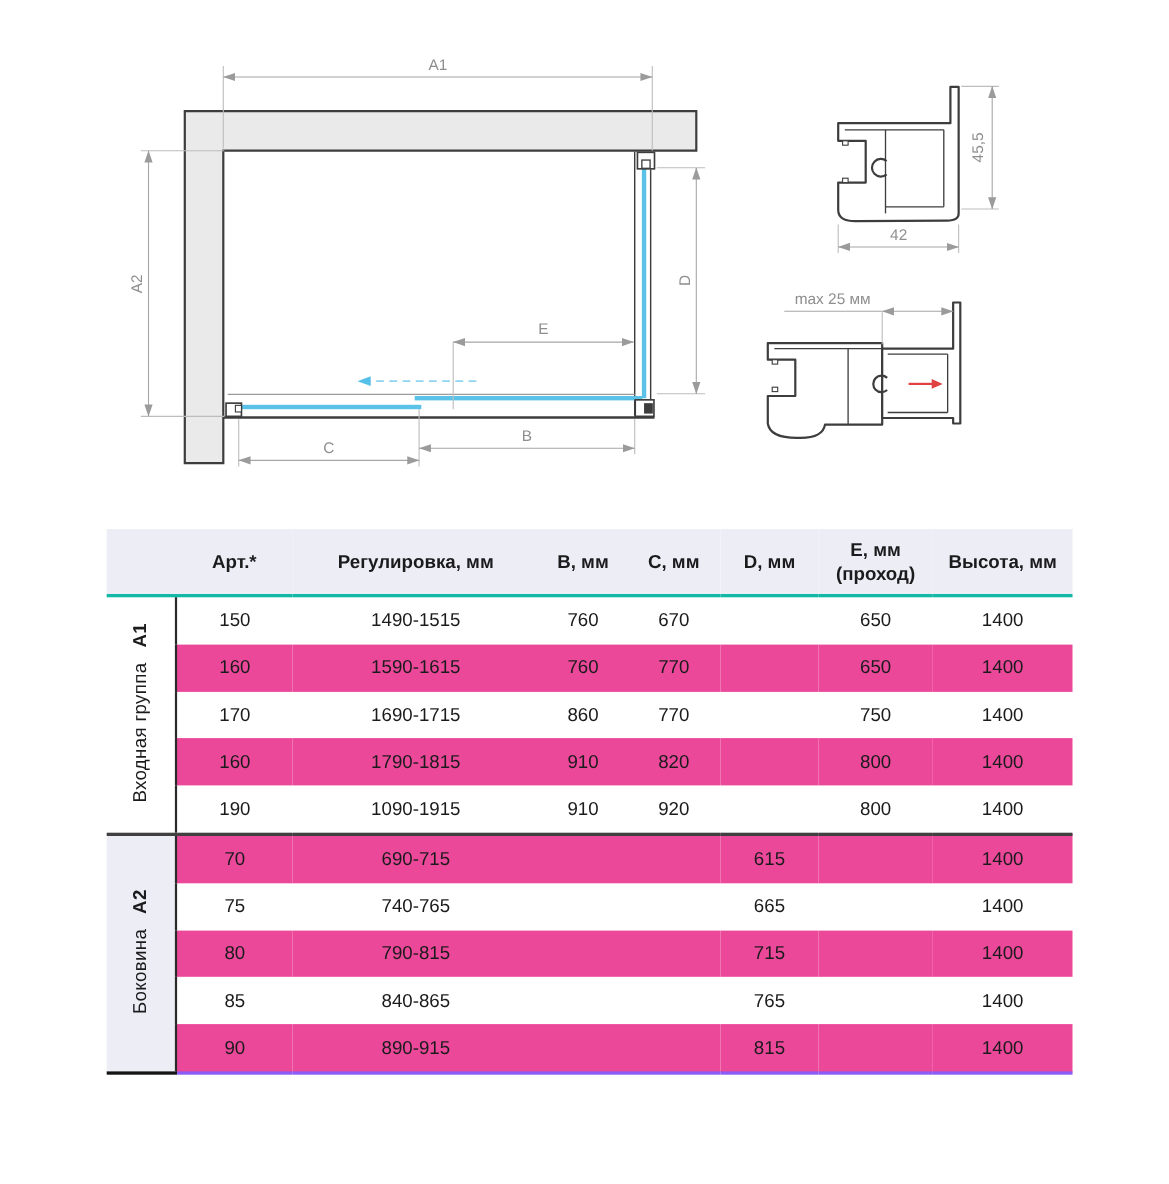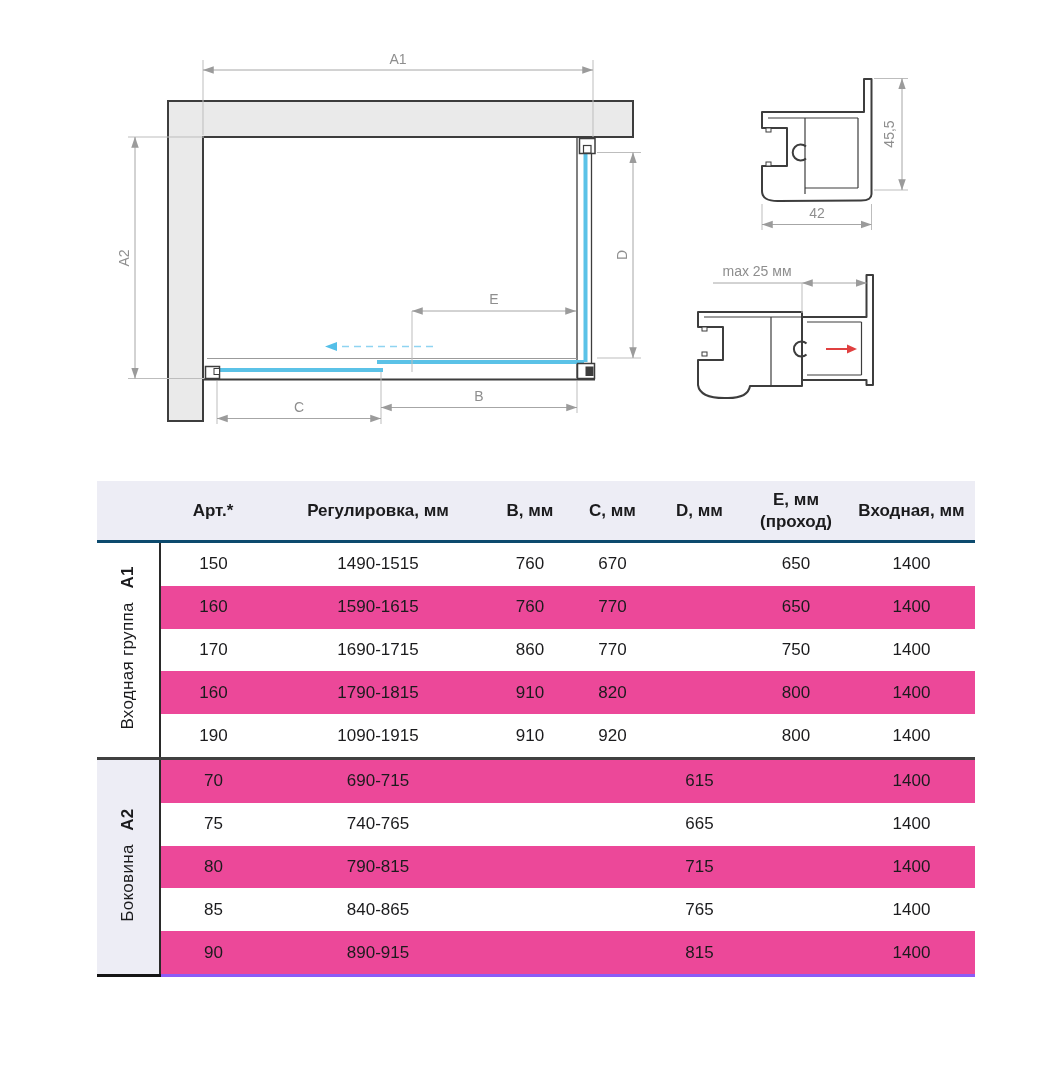--- a/index.html
+++ b/index.html
@@ -10,21 +10,21 @@
   svg .dimtext{font-family:"Liberation Sans",sans-serif;font-size:14px;fill:#8E8E8E;}
   svg .dimline{stroke:#A6A6A6;stroke-width:1;fill:none;}
   svg .witness{stroke:#BDBDBD;stroke-width:1;fill:none;}
   svg .ink{stroke:#3D3D3D;fill:none;}
   svg .innerline{stroke:#3D3D3D;stroke-width:1.2;fill:none;}
 
   .spec{position:absolute;left:97px;top:481px;width:878px;}
   table.spec-table{border-collapse:collapse;table-layout:fixed;width:878px;color:#1B1B1D;}
   .spec-table th{background:#EDEDF5;font-weight:700;font-size:17px;height:59px;
        padding:0;text-align:center;vertical-align:middle;line-height:1.25;}
-  .spec-table thead tr{border-bottom:3px solid #0c4a6e;}
+  .spec-table thead tr{border-bottom:3px solid #14b8a6;}
   .spec-table td{height:42.8px;font-size:17px;text-align:center;vertical-align:middle;padding:0;}
   tr.shade td{background:#ec4899;}
   td.lblcell{background:#fff;border-right:2px solid #2A2A2A;padding:0;}
   tbody.group-a2 td.lblcell{background:#EDEDF5;border-bottom:3px solid #141414;}
   tbody.group-a2 tr:first-child td{border-top:3px solid #404040;}
   tbody.group-a2 tr.lastrow td{border-bottom:3px solid #8b5cf6;}
   .vlabel{display:inline-block;writing-mode:vertical-rl;transform:rotate(180deg);
        white-space:nowrap;font-size:17px;color:#1B1B1D;letter-spacing:.3px;}
   .vlabel .grp-code{font-weight:700;margin-inline-start:14px;}
   .footnote{position:absolute;left:97px;top:986px;font-size:16.5px;color:#1B1B1D;}
@@ -176,21 +176,21 @@
           <th></th>
           <th>Арт.*</th>
           <th>Регулировка, мм</th>
           <th>B, мм</th>
           <th>C, мм</th>
           <th>D, мм</th>
           <th>
             <span>E, мм</span><br>
             <span>(проход)</span>
           </th>
-          <th>Входная, мм</th>
+          <th>Высота, мм</th>
         </tr>
       </thead>
       <tbody class="group-a1">
         <tr>
           <td class="lblcell" rowspan="5">
             <span class="vlabel"><span class="grp-name">Входная группа</span><span class="grp-code">A1</span></span>
           </td>
           <td>150</td>
           <td>1490-1515</td>
           <td>760</td>

